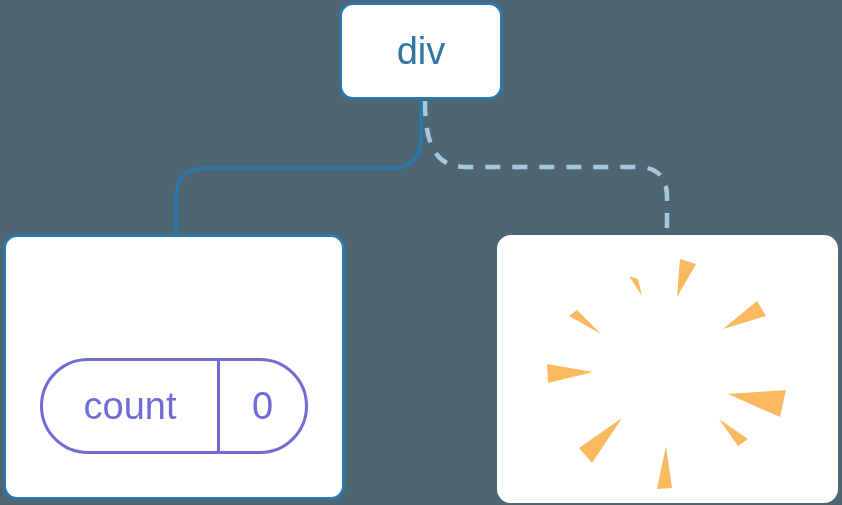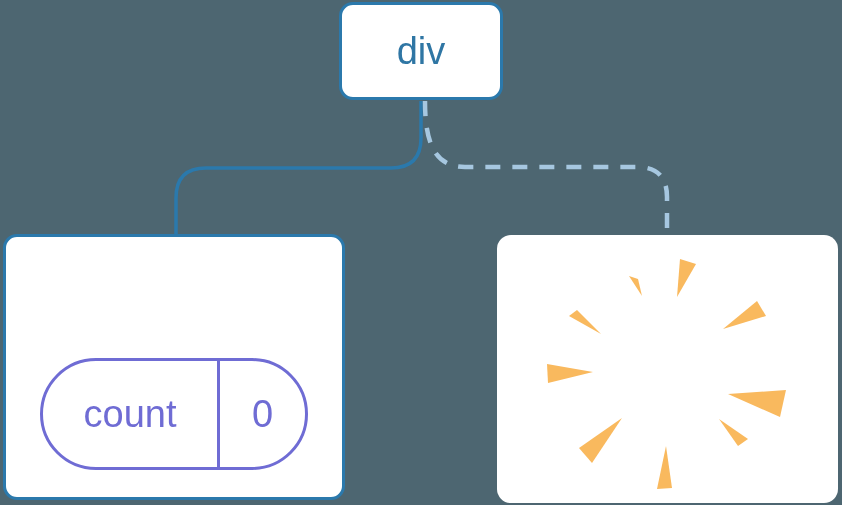--- a/index.html
+++ b/index.html
@@ -62,21 +62,21 @@
     width: 100%;
     text-align: center;
     color: var(--label-blue, #2f76a4);
     font-size: 40px;
     font-weight: 500;
     line-height: 1;
   }
   .state-pill {
     position: absolute;
     top: 121px; left: 34px;
-    width: 268px; height: 112px;
+    width: 268px; height: 96px;
     box-sizing: border-box;
     border: 3px solid var(--state-purple, #6f6cd4);
     border-radius: 60px;
     display: flex;
     overflow: hidden;
     background: var(--node-bg, #ffffff);
   }
   .state-pill .cell {
     display: flex;
     align-items: center;

